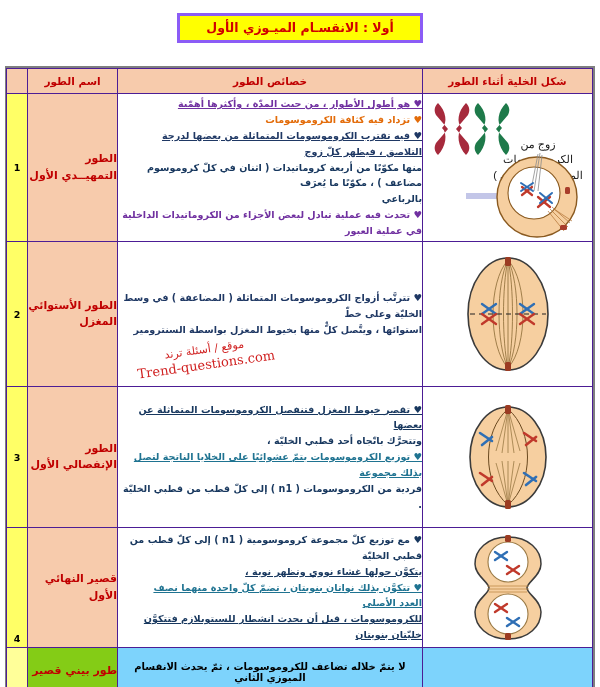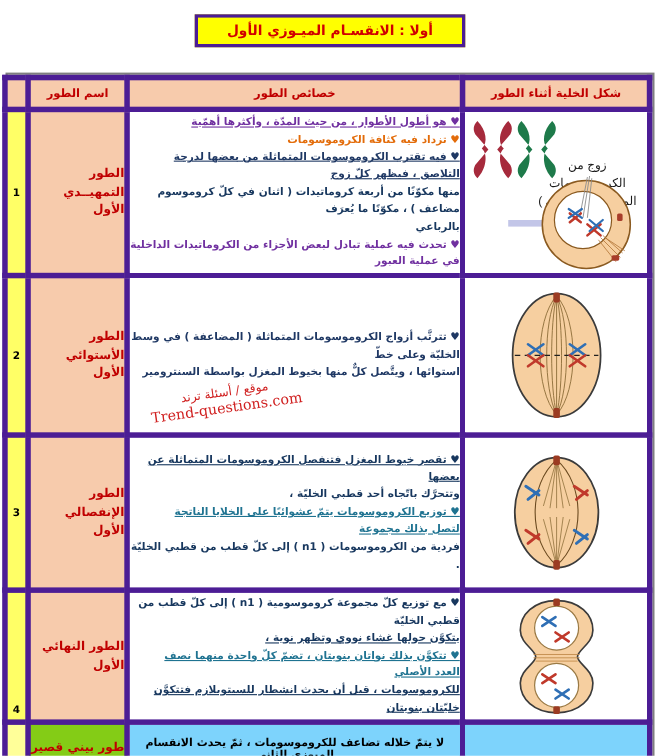--- a/index.html
+++ b/index.html
@@ -18,21 +18,21 @@
   
   .title-wrap {
     width: 600px;
     height: 56px;
     display: flex;
     align-items: center;
     justify-content: center;
   }
   .title-box {
     background: #ffff00;
-    border: 3px solid #4c1d95;
+    border: 3px solid #8b5cf6;
     color: #d00000;
     font-weight: bold;
     font-size: 12.5px;
     letter-spacing: 0.2px;
     padding: 5px 26px 6px 26px;
     line-height: 1.1;
     white-space: nowrap;
   }
 
   
@@ -43,21 +43,21 @@
     width: 590px;
     border: 2px solid #7f7f7f;
     box-sizing: border-box;
   }
   table.main {
     border-collapse: collapse;
     width: 100%;
     table-layout: fixed;
   }
   table.main td, table.main th {
-    border: 5px solid #4c1d95;
+    border: 1px solid #4c1d95;
     vertical-align: middle;
     padding: 0;
   }
 
   col.c-img   { width: 170px; }
   col.c-desc  { width: 305px; }
   col.c-name  { width: 90px; }
   col.c-num   { width: 21px; }
 
   
@@ -316,21 +316,21 @@
       <td class="desc-cell">
         <div class="desc-block">
           <p class="bullet-line t-blue">♥ تترتَّب أزواج الكروموسومات المتماثلة ( المضاعفة ) في وسط الخليّة وعلى خطّ</p>
           <p class="bullet-line t-blue">استوائها ، ويتَّصل كلٌّ منها بخيوط المغزل بواسطة السنترومير</p>
         </div>
         <div class="watermark">
           <span class="wm-ar">موقع / أسئلة ترند</span>
           <span class="wm-en">Trend-questions.com</span>
         </div>
       </td>
-      <td class="name-cell">الطور الأستوائي الأول</td>
+      <td class="name-cell">الطور الأستوائي المغزل</td>
       <td class="num-cell">2</td>
     </tr>
 
     <tr style="height:141px">
       <td class="img-cell">
         <div class="fig-center">
           <svg width="92" height="112" viewBox="0 0 92 112">
             <ellipse cx="46" cy="56" rx="38" ry="50" fill="#f6cfa0" stroke="#3b3b3b" stroke-width="1.6"></ellipse>
             <g stroke="#6b4a20" stroke-width="1" fill="none">
               <path d="M46 8 C20 30 20 82 46 104"></path>
@@ -407,21 +407,21 @@
         </div>
       </td>
       <td class="desc-cell">
         <div class="desc-block">
           <p class="bullet-line t-navy">♥  مع توزيع كلّ مجموعة كروموسومية ( n1 ) إلى كلّ قطب من قطبي الخليّة</p>
           <p class="bullet-line t-navy u">يتكوَّن حولها غشاء نووي وتظهر نوية ،</p>
           <p class="bullet-line t-teal u">♥ تتكوَّن بذلك نواتان بنويتان ، تضمّ كلّ واحدة منهما نصف العدد الأصلي</p>
           <p class="bullet-line t-navy u">للكروموسومات ، قبل أن يحدث انشطار للسيتوبلازم فتتكوَّن خليّتان بنويتان</p>
         </div>
       </td>
-      <td class="name-cell">الطور النهائي الأول</td>
+      <td class="name-cell">قصير النهائي الأول</td>
       <td class="num-cell bottomnum">4</td>
     </tr>
 
     <tr class="last" style="height:48px">
       <td class="img-cell"></td>
       <td class="desc-cell">لا يتمّ خلاله تضاعف للكروموسومات ، ثمّ يحدث الانقسام الميوزي الثاني</td>
       <td class="name-cell">طور بيني قصير</td>
       <td class="num-cell"></td>
     </tr>
 

